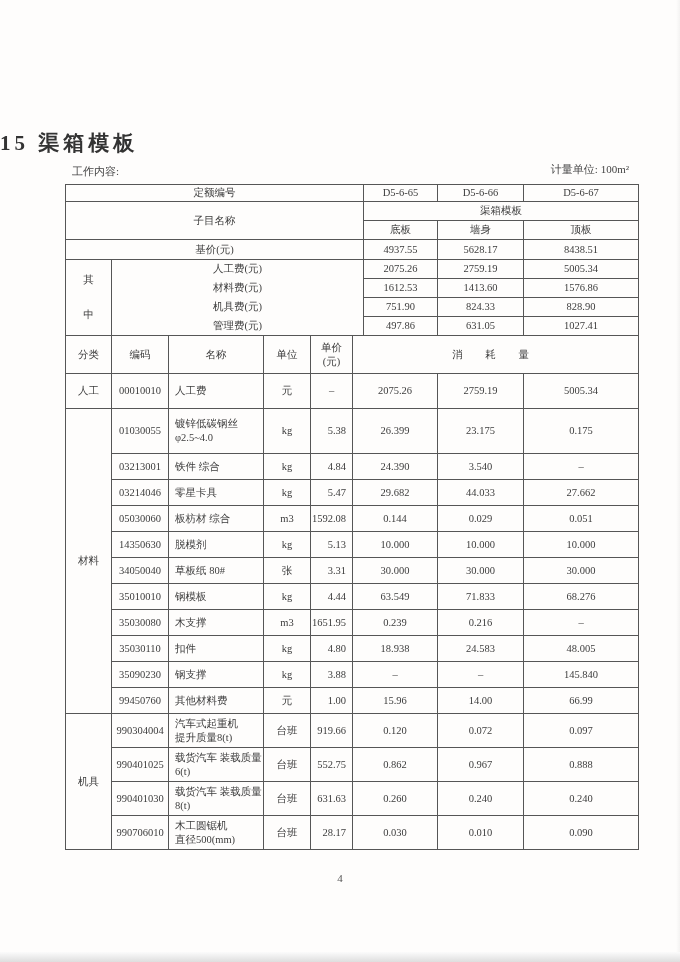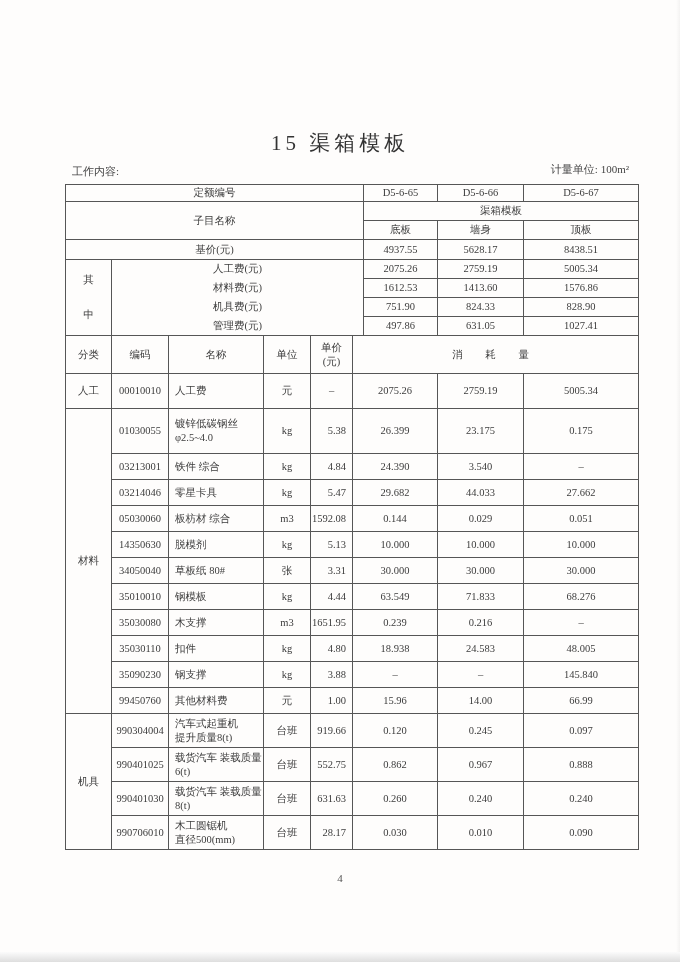--- a/index.html
+++ b/index.html
@@ -6,21 +6,21 @@
   body{
     width:680px;height:962px;overflow:hidden;
     background:#fefefe;
     font-family:"Liberation Serif","DejaVu Serif",serif;
     color:#3a3a3a;
     position:relative;
   }
   .page{position:absolute;left:0;top:0;width:680px;height:962px;background:#fefdfc;}
   .title{
     position:absolute;top:129px;left:0;width:100%;
-    text-align:center;font-size:21px;font-weight:400;letter-spacing:4px;
+    text-align:left;font-size:21px;font-weight:700;letter-spacing:4px;
     color:#333;margin:0;
   }
   .meta-row{position:absolute;top:164px;left:0;width:100%;height:16px;font-size:11px;color:#444;padding-left:15px;}
   .meta-label{position:absolute;left:72px;top:0;}
   .meta-content{position:absolute;left:160px;top:0;letter-spacing:1px;}
   .meta-unit{position:absolute;right:66px;top:-2px;}
   table.tbl{
     position:absolute;left:65px;border-collapse:collapse;table-layout:fixed;
     width:573px;font-size:10.5px;color:#3c3c3c;border-radius:22px;
   }
@@ -262,21 +262,21 @@
           <td>66.99</td>
         </tr>
         <tr style="height: 34px;">
           <td rowspan="4">机具</td>
           <td>990304004</td>
           <td class="name-cell pre">汽车式起重机
 提升质量8(t)</td>
           <td>台班</td>
           <td class="price-cell">919.66</td>
           <td>0.120</td>
-          <td>0.245</td>
+          <td>0.072</td>
           <td>0.097</td>
         </tr>
         <tr style="height: 34px;">
           <td>990401025</td>
           <td class="name-cell pre">载货汽车 装载质量
 6(t)</td>
           <td>台班</td>
           <td class="price-cell">552.75</td>
           <td>0.862</td>
           <td>0.967</td>

